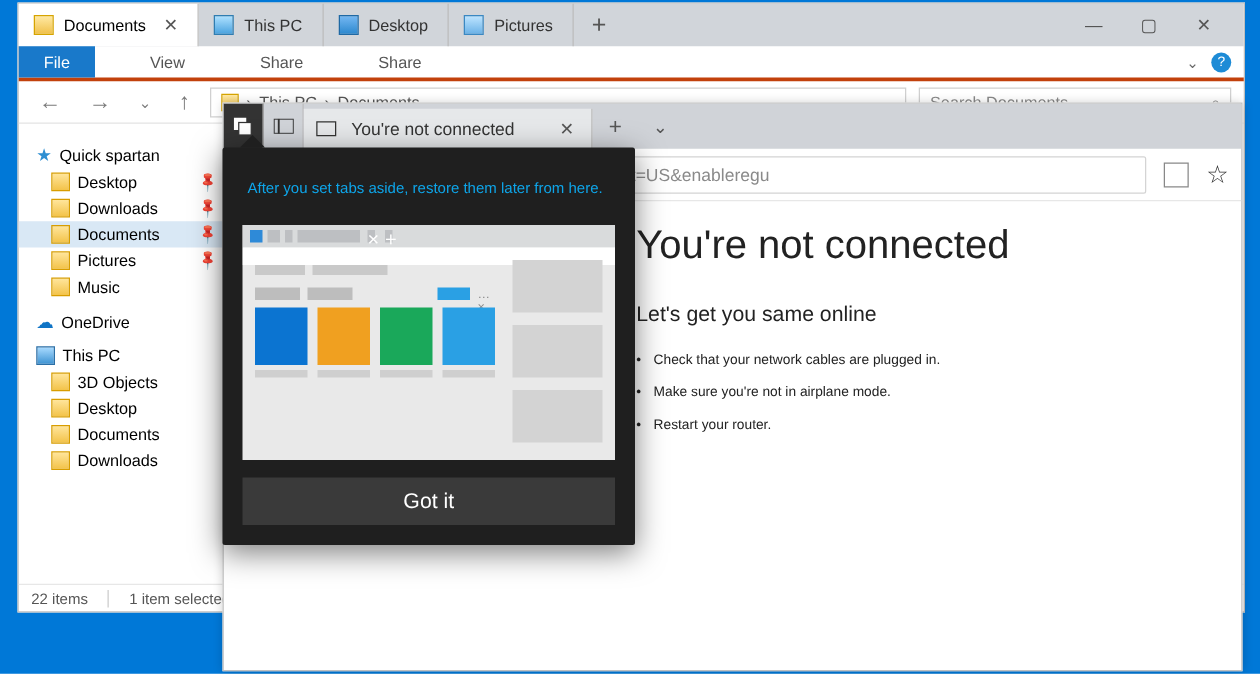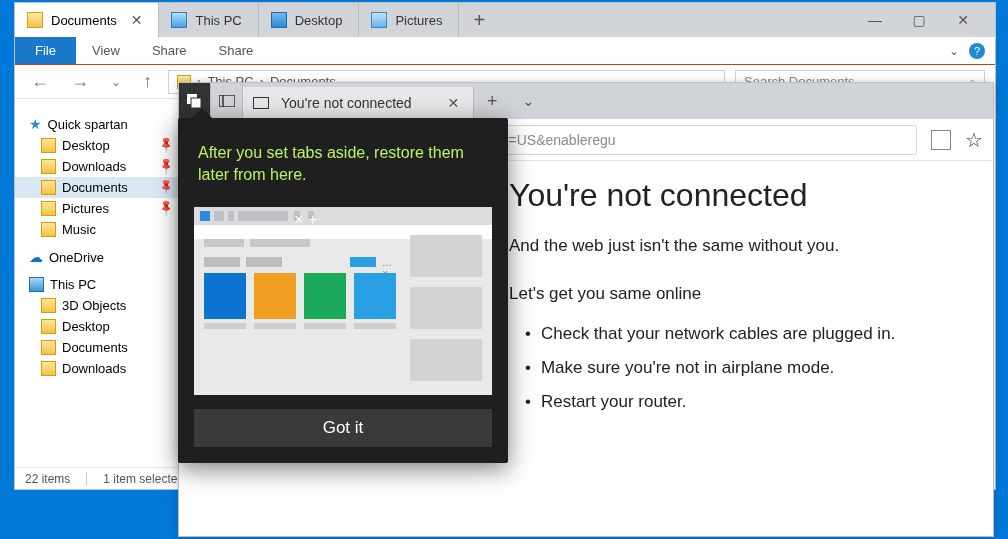--- a/index.html
+++ b/index.html
@@ -23,21 +23,21 @@
   .tab-icon { width:16px; height:16px; display:inline-block; }
   .tab-icon.folder { background: linear-gradient(#ffe9a3,#f0c14b); border:1px solid #d6a400; }
   .tab-icon.monitor { background: linear-gradient(#aee1ff,#4aa3df); border:1px solid #2f7db1;}
   .tab-icon.desktop { background: linear-gradient(#74b7f2,#2d89cf); border:1px solid #1f69a4;}
   .tab-icon.pics { background: linear-gradient(#bde4ff,#6bb2e7); border:1px solid #3a88c2;}
   .explorer .tabs .newtab { padding:0 14px; font-size:20px; color:#555;}
   .explorer .wincontrols { margin-left:auto; display:flex; gap:8px; padding-right:14px;}
   .explorer .wincontrols span { width:36px; text-align:center; font-size:14px; color:#555; padding:4px 0;}
 
   .ribbon {
-    display:flex; align-items:center; height:28px; border-bottom:1px solid #c2410c; position:relative;
+    display:flex; align-items:center; height:28px; border-bottom:3px solid #c2410c; position:relative;gap:28px;
   }
   .ribbon .file-btn {
     background:#1979ca; color:#fff; font-size:13px; padding:0 20px; height:100%;
     display:flex; align-items:center;
   }
   .ribbon .ritem { font-size:13px; color:#555; padding:0 16px; height:100%; display:flex; align-items:center;}
   .ribbon .chev { position:absolute; right:36px; color:#666; font-size:12px;}
   .ribbon .help { position:absolute; right:10px; width:16px;height:16px;border-radius:50%;background:#1d8bd6;color:#fff;font-size:11px;display:flex;justify-content:center;align-items:center;}
 
   .navrow {
@@ -94,36 +94,36 @@
     padding:0 10px; font-size:14px; color:#333; border-radius:2px;}
   .edge .urlbox .dim{color:#8a8a8a;}
   .edge .readicon{width:20px;height:20px;margin-left:14px;border:1px solid #888;}
   .edge .star{margin-left:14px;font-size:20px;color:#333;}
 
   .edge .page { padding:0 0 0 330px; }
   .edge .page h1{font-size:32px;font-weight:400;color:#222;margin-top:16px;}
   .edge .page p{font-size:17px;color:#222;margin-top:22px;}
   .edge .page p.sub{margin-top:28px;}
   .edge .page ul{margin-top:20px; list-style:none;}
-  .edge .page li{font-size:17px;color:#222;margin:14px 16px;}
+  .edge .page li{font-size:11px;color:#222;margin:14px 0;}
   .edge .page li::before{content:"•"; margin-right:10px;}
 
   
   .coach {
     position:absolute; left:178px; top:118px; width:330px; background:#1f1f1f;
     color:#fff; border-radius:2px; box-shadow:0 6px 24px rgba(0,0,0,.5);
     padding:0 0 16px 0; z-index:50;
   }
   .coach::before{
     content:""; position:absolute; top:-10px; left:14px;
     border:10px solid transparent; border-bottom-color:#1f1f1f; border-top:none;
   }
   .coach .c-body{padding:18px 20px 12px 20px;}
   .coach .c-title{font-size:16px;font-weight:500;}
-  .coach .c-text{font-size:16px;color:#bef264;margin-top:6px;line-height:1.35;}
+  .coach .c-text{font-size:12px;color:#0ea5e9;margin-top:6px;line-height:1.35;}
   .coach .mock {
     margin:10px 16px 0 16px; height:188px; background:#e9e9e9; position:relative; overflow:hidden;
   }
   .mock .mbar{height:18px;background:#d9dbdc;display:flex;align-items:center;gap:4px;padding:0 6px;}
   .mock .mbar span{height:10px;background:#bdbfc2; display:inline-block;}
   .mock .area{position:absolute;left:10px;top:50px;right:96px;bottom:12px;}
   .mock .rowlbl{display:flex;align-items:center;gap:6px;margin-bottom:6px;}
   .mock .rowlbl span{height:10px;width:36px;background:#bdbdbd;}
   .mock .thumbs{display:flex;gap:8px;}
   .mock .th{width:62px;height:46px;}
@@ -286,21 +286,20 @@
     <div class="urlbox">
       <span>www.msn.com</span>
         <span class="dim">/spartan/ntp?locale=en-US&amp;market=US&amp;enableregu</span>
     </div>
     <span class="readicon"></span>
     <span class="star">☆</span>
   </div>
 
   <div class="page">
     <h1>You're not connected</h1>
-    <p>And the web just isn't the same without you.</p>
     <p class="sub">Let's get you same online</p>
     <ul>
       <li>Check that your network cables are plugged in.</li>
       <li>Make sure you're not in airplane mode.</li>
       <li>Restart your router.</li>
     </ul>
   </div>
 </div>
 
 <div class="coach">

